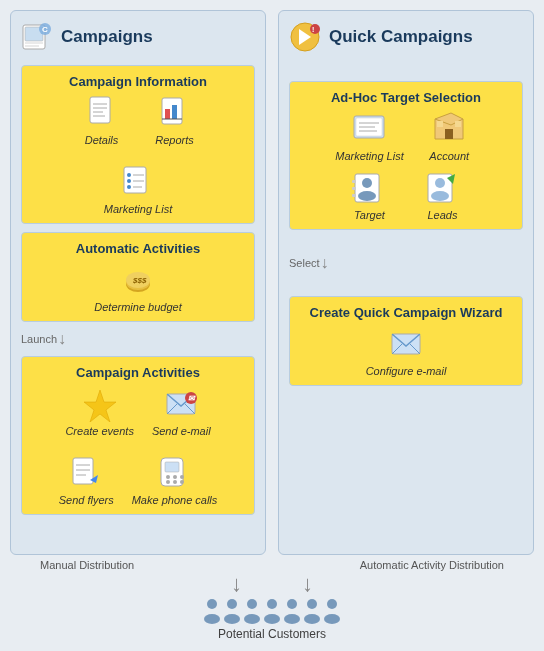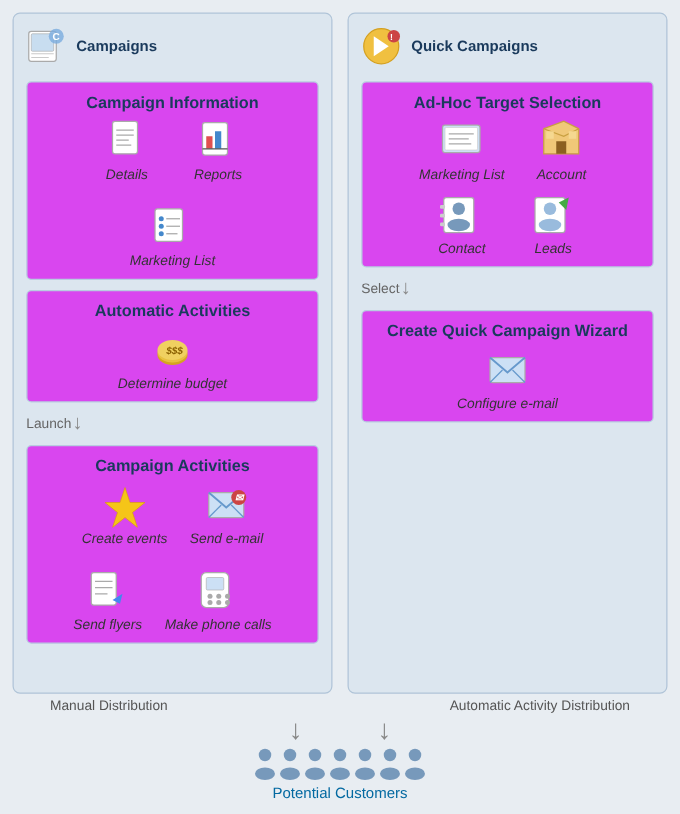--- a/index.html
+++ b/index.html
@@ -34,26 +34,26 @@
       flex-direction: column;
       gap: 8px;
     }
     .panel-header {
       display: flex;
       align-items: center;
       gap: 8px;
       padding-bottom: 4px;
     }
     .panel-title {
-      font-size: 12px;
+      font-size: 17px;
       font-weight: 600;
       color: #1a3a5c;
     }
     .inner-box {
-      background: #d946ef;
+      background: #fde047;
       border: 1px solid #b8cde0;
       border-radius: 4px;
       padding: 8px 10px;
     }
     .inner-box-title {
       font-size: 13px;
       font-weight: 600;
       color: #1a3a5c;
       text-align: center;
       margin-bottom: 6px;
@@ -98,21 +98,21 @@
     }
     
     .right-panel {
       flex: 1;
       background: #dce6ef;
       border: 1px solid #b0c4d8;
       border-radius: 6px;
       padding: 10px;
       display: flex;
       flex-direction: column;
-      gap: 8px;
+      gap: 24px;
     }
     
     .bottom-section {
       display: flex;
       flex-direction: column;
       align-items: center;
       padding-top: 4px;
     }
     .distribution-labels {
       display: flex;
@@ -140,21 +140,21 @@
       flex-direction: column;
       align-items: center;
       gap: 2px;
     }
     .customers-icons {
       display: flex;
       gap: 2px;
     }
     .customer-label {
       font-size: 12px;
-      color: #0369a1;
+      color: #404040;
       font-weight: 500;
     }
     
     .header-icon {
       width: 32px;
       height: 32px;
     }
   </style>
 </head>
 <body>
@@ -331,21 +331,21 @@
 
           <div class="icon-item">
             <svg class="icon-svg" viewBox="0 0 36 36">
               <rect x="3" y="4" width="24" height="28" rx="2" fill="white" stroke="#aaa" stroke-width="1"></rect>
               <circle cx="15" cy="13" r="5" fill="#7799bb"></circle>
               <ellipse cx="15" cy="26" rx="9" ry="5" fill="#7799bb"></ellipse>
               <rect x="0" y="10" width="4" height="3" rx="1" fill="#ccc"></rect>
               <rect x="0" y="17" width="4" height="3" rx="1" fill="#ccc"></rect>
               <rect x="0" y="24" width="4" height="3" rx="1" fill="#ccc"></rect>
             </svg>
-            <span>Contact</span>
+            <span>Target</span>
           </div>
 
           <div class="icon-item">
             <svg class="icon-svg" viewBox="0 0 36 36">
               <rect x="3" y="4" width="24" height="28" rx="2" fill="white" stroke="#aaa" stroke-width="1"></rect>
               <circle cx="15" cy="13" r="5" fill="#99bbdd"></circle>
               <ellipse cx="15" cy="26" rx="9" ry="5" fill="#99bbdd"></ellipse>
               <path d="M22,8 L30,4 L28,14 Z" fill="#44aa44"></path>
             </svg>
             <span>Leads</span>

